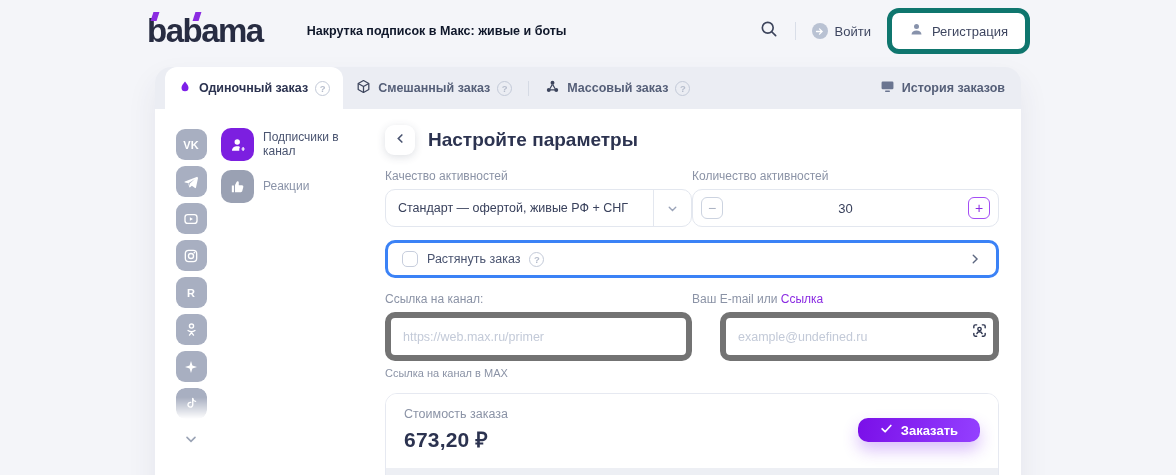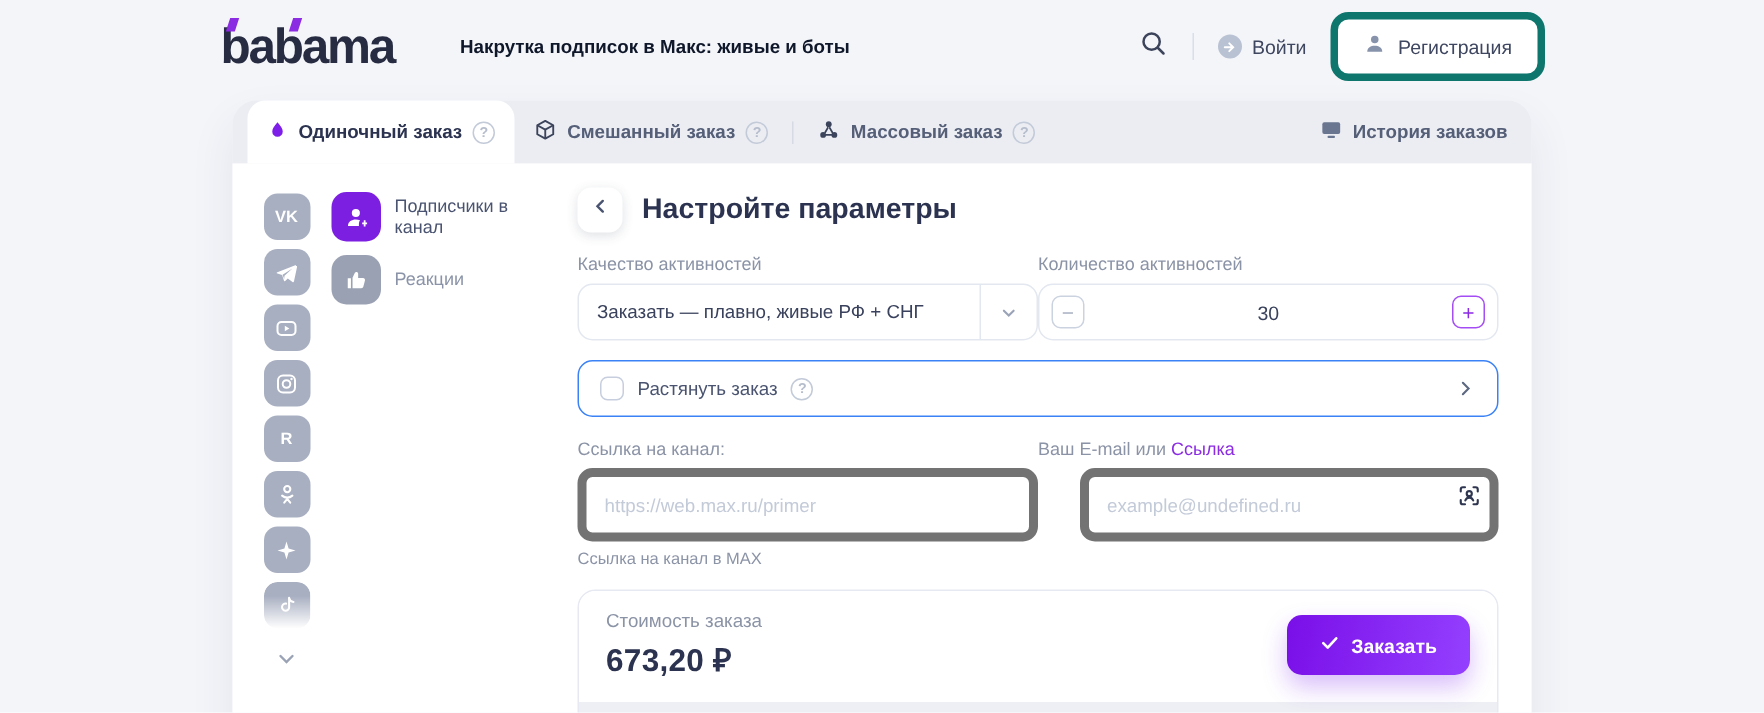--- a/index.html
+++ b/index.html
@@ -145,21 +145,21 @@
   .step-btn {
     width: 22px; height: 22px; border-radius: 6px; background: #fff;
     font-size: 14px; line-height: 1; cursor: pointer;
     display: flex; align-items: center; justify-content: center;
   }
   .step-btn.minus { border: 1.5px solid #ccd3e0; color: #a9b1c2; }
   .step-btn.plus  { border: 1.5px solid #a44df5; color: #8b2be2; }
   .step-value { flex: 1; text-align: center; font-size: 13px; color: #39415c; }
 
   .stretch-row {
-    margin-top: 13px; height: 38px; border: 1px solid #3b82f6; border-radius: 10px;
+    margin-top: 13px; height: 38px; border: 3px solid #3b82f6; border-radius: 10px;
     display: flex; align-items: center; gap: 9px; padding: 0 14px; cursor: pointer;
   }
   .checkbox {
     width: 16px; height: 16px; border-radius: 5px;
     border: 1.5px solid #c7cedd; background: #fff; cursor: pointer; flex: none;
   }
   .checkbox.checked {
     background: #b3bac9; border-color: #b3bac9;
     display: flex; align-items: center; justify-content: center;
     color: #fff; font-size: 10px;
@@ -178,21 +178,21 @@
   .helper { font-size: 11px; color: #8b93a6; margin-top: 6px; }
   .email-wrap { position: relative; margin-left: 28px; }
   .email-wrap .text-input { padding-right: 38px; }
   .input-icon { position: absolute; right: 11px; top: 10px; cursor: pointer; display: flex; }
 
   .price-panel { margin-top: 14px; border: 1px solid #e6e9f1; border-radius: 12px; overflow: hidden; }
   .price-top { display: flex; align-items: center; justify-content: space-between; padding: 13px 18px 15px; background: #fff; }
   .price-label { font-size: 12.5px; color: #8b93a6; }
   .price-value { font-size: 21px; font-weight: 800; color: #2c3350; margin-top: 4px; letter-spacing: .2px; }
   .order-btn {
-    height: 40px; padding: 0 22px; border: none; border-radius: 10px;
+    height: 24px; padding: 0 22px; border: none; border-radius: 10px;
     background: linear-gradient(100deg, #7a0fe8, #9440ff);
     color: #fff; font-size: 13px; font-weight: 700; cursor: pointer;
     display: flex; align-items: center; gap: 8px;
     box-shadow: 0 8px 16px rgba(130,40,240,.3);
     font-family: "Liberation Sans", sans-serif;
   }
   .agreement {
     background: #edeff4; padding: 11px 18px;
     display: flex; align-items: center; gap: 10px;
   }
@@ -363,21 +363,21 @@
               </svg>
           </span>
         </div>
         <div class="page-title">Настройте параметры</div>
       </div>
 
       <div class="grid2">
         <div>
           <div class="field-label">Качество активностей</div>
           <div class="select-box">
-            <span>Заказать — плавно, живые РФ + СНГ</span>
+            <span>Стандарт — офертой, живые РФ + СНГ</span>
             <span class="select-caret">
               <svg width="13" height="13" viewBox="0 0 24 24" fill="none" stroke="#9aa3b8" stroke-width="2.6" stroke-linecap="round">
                   <path d="M6 9.5l6 6 6-6"></path>
                 </svg>
             </span>
           </div>
         </div>
         <div>
           <div class="field-label">Количество активностей</div>
           <div class="stepper">

